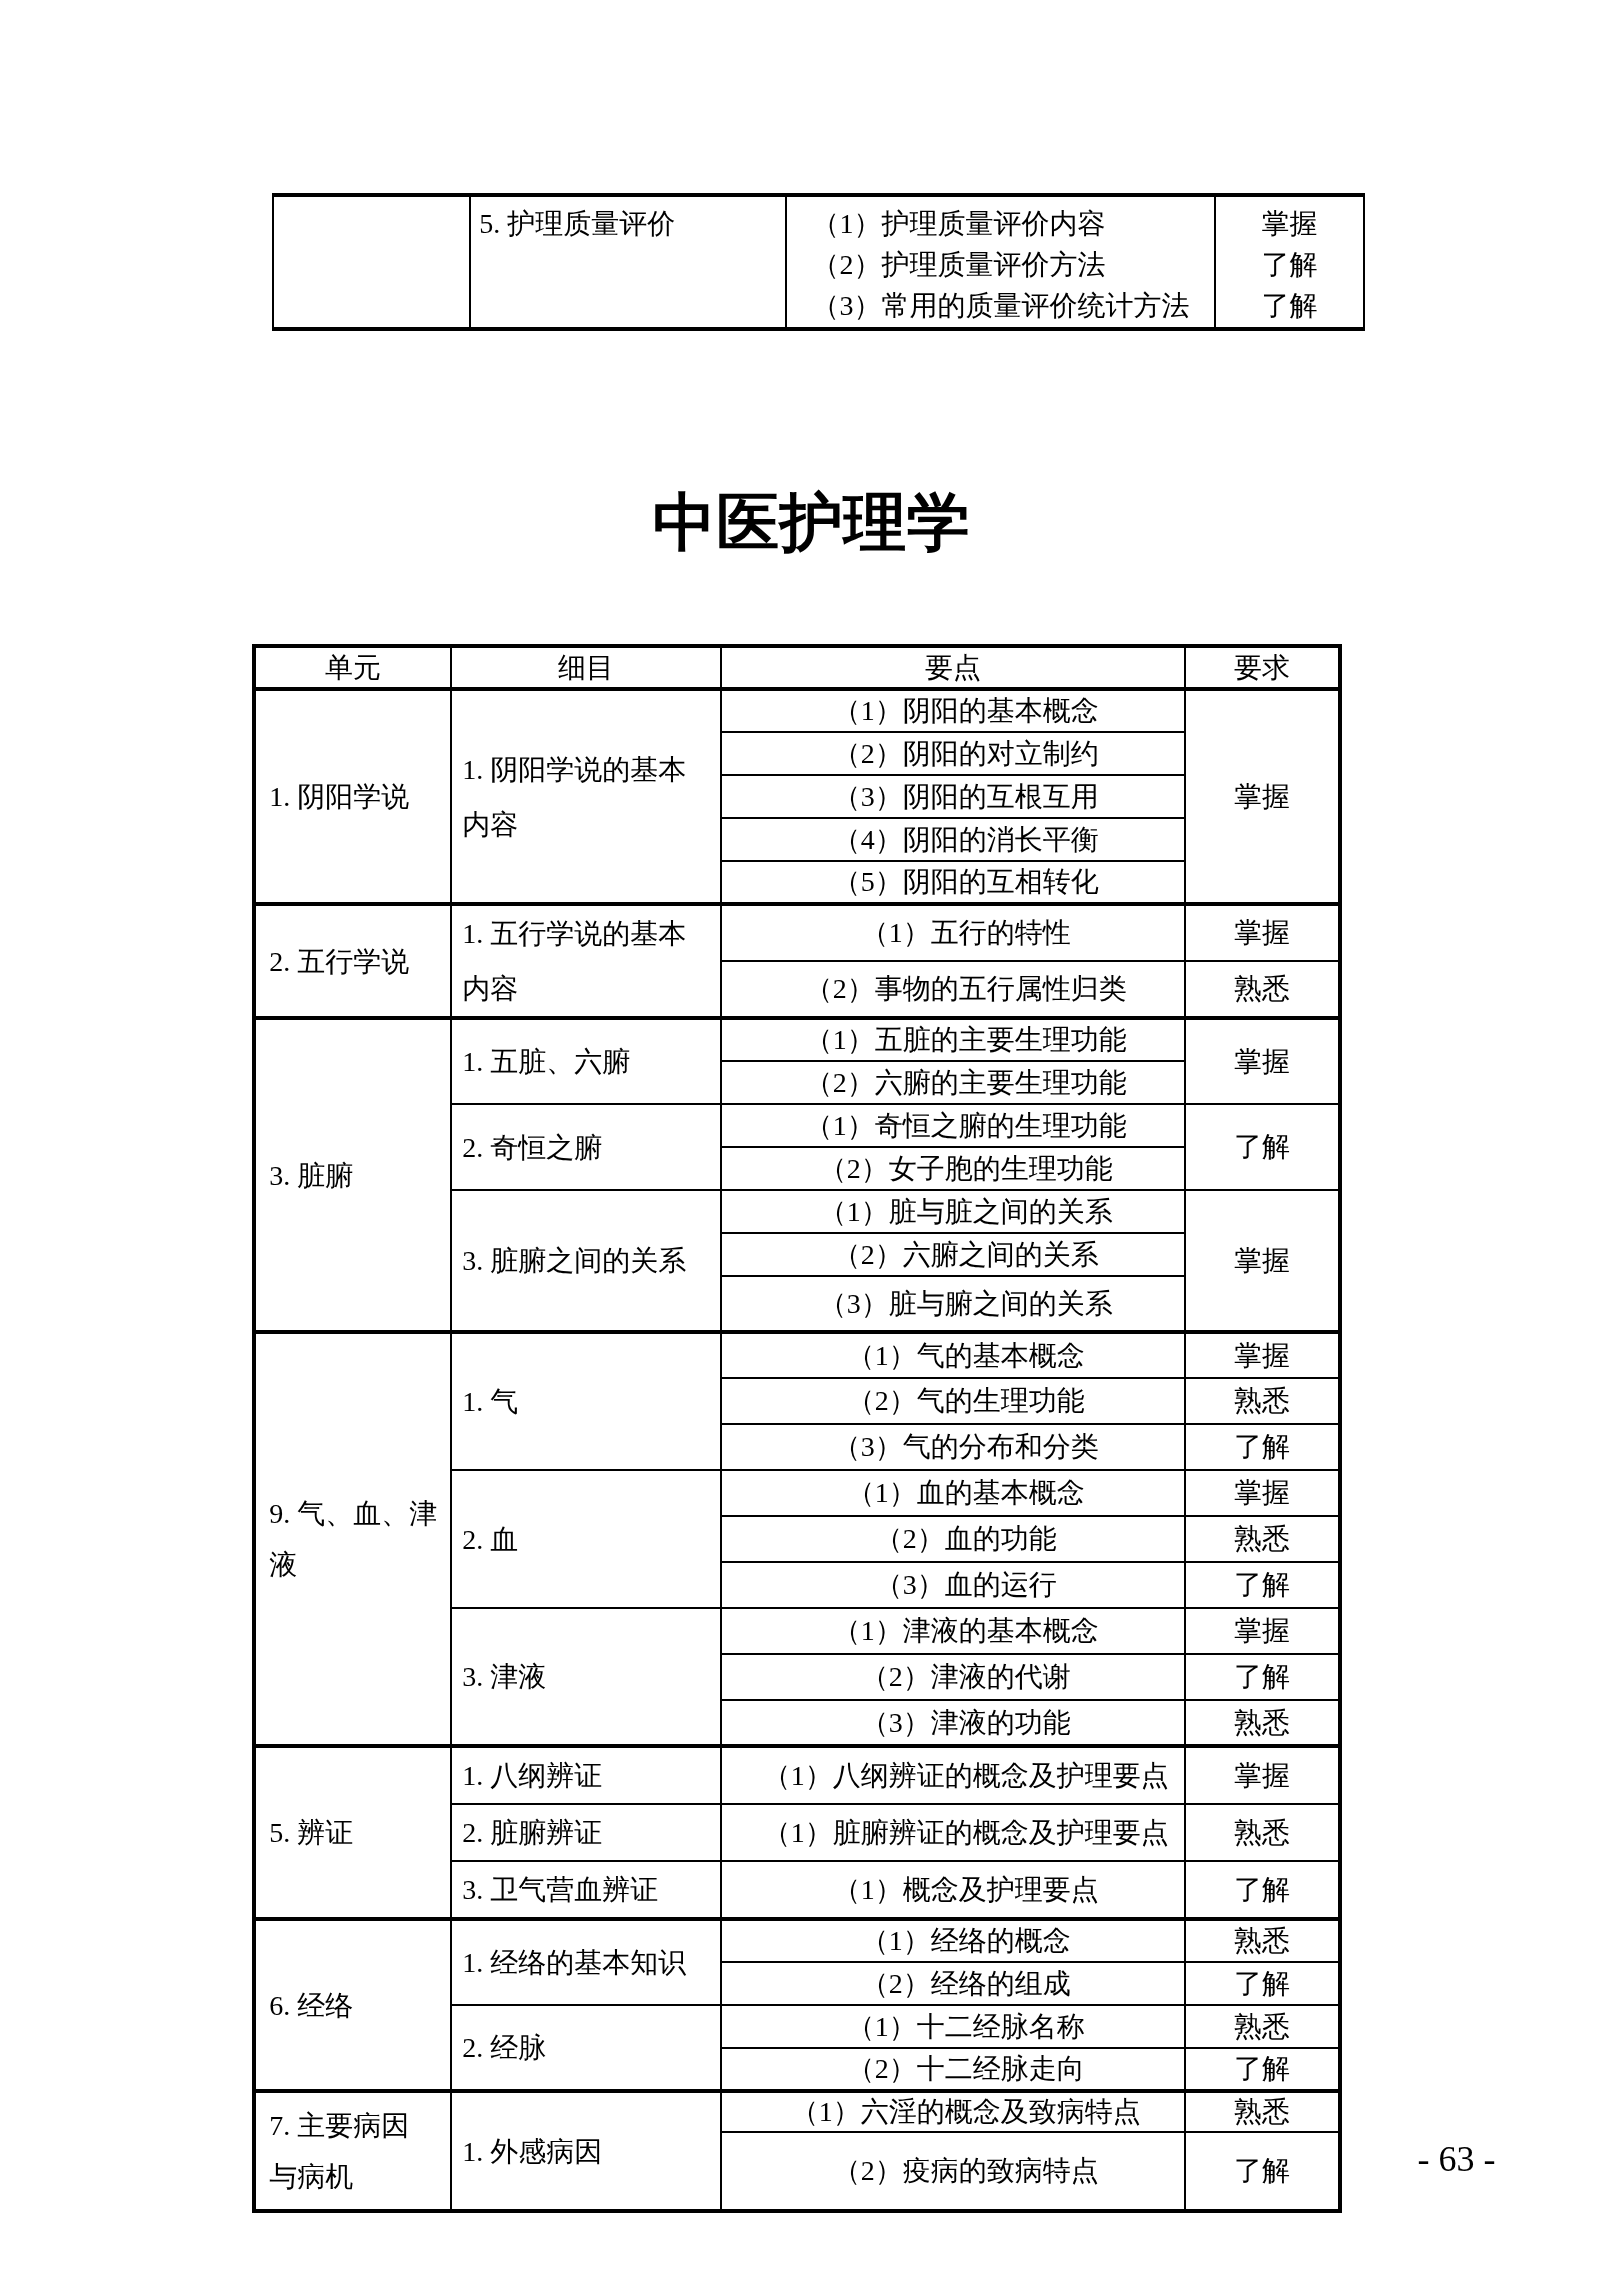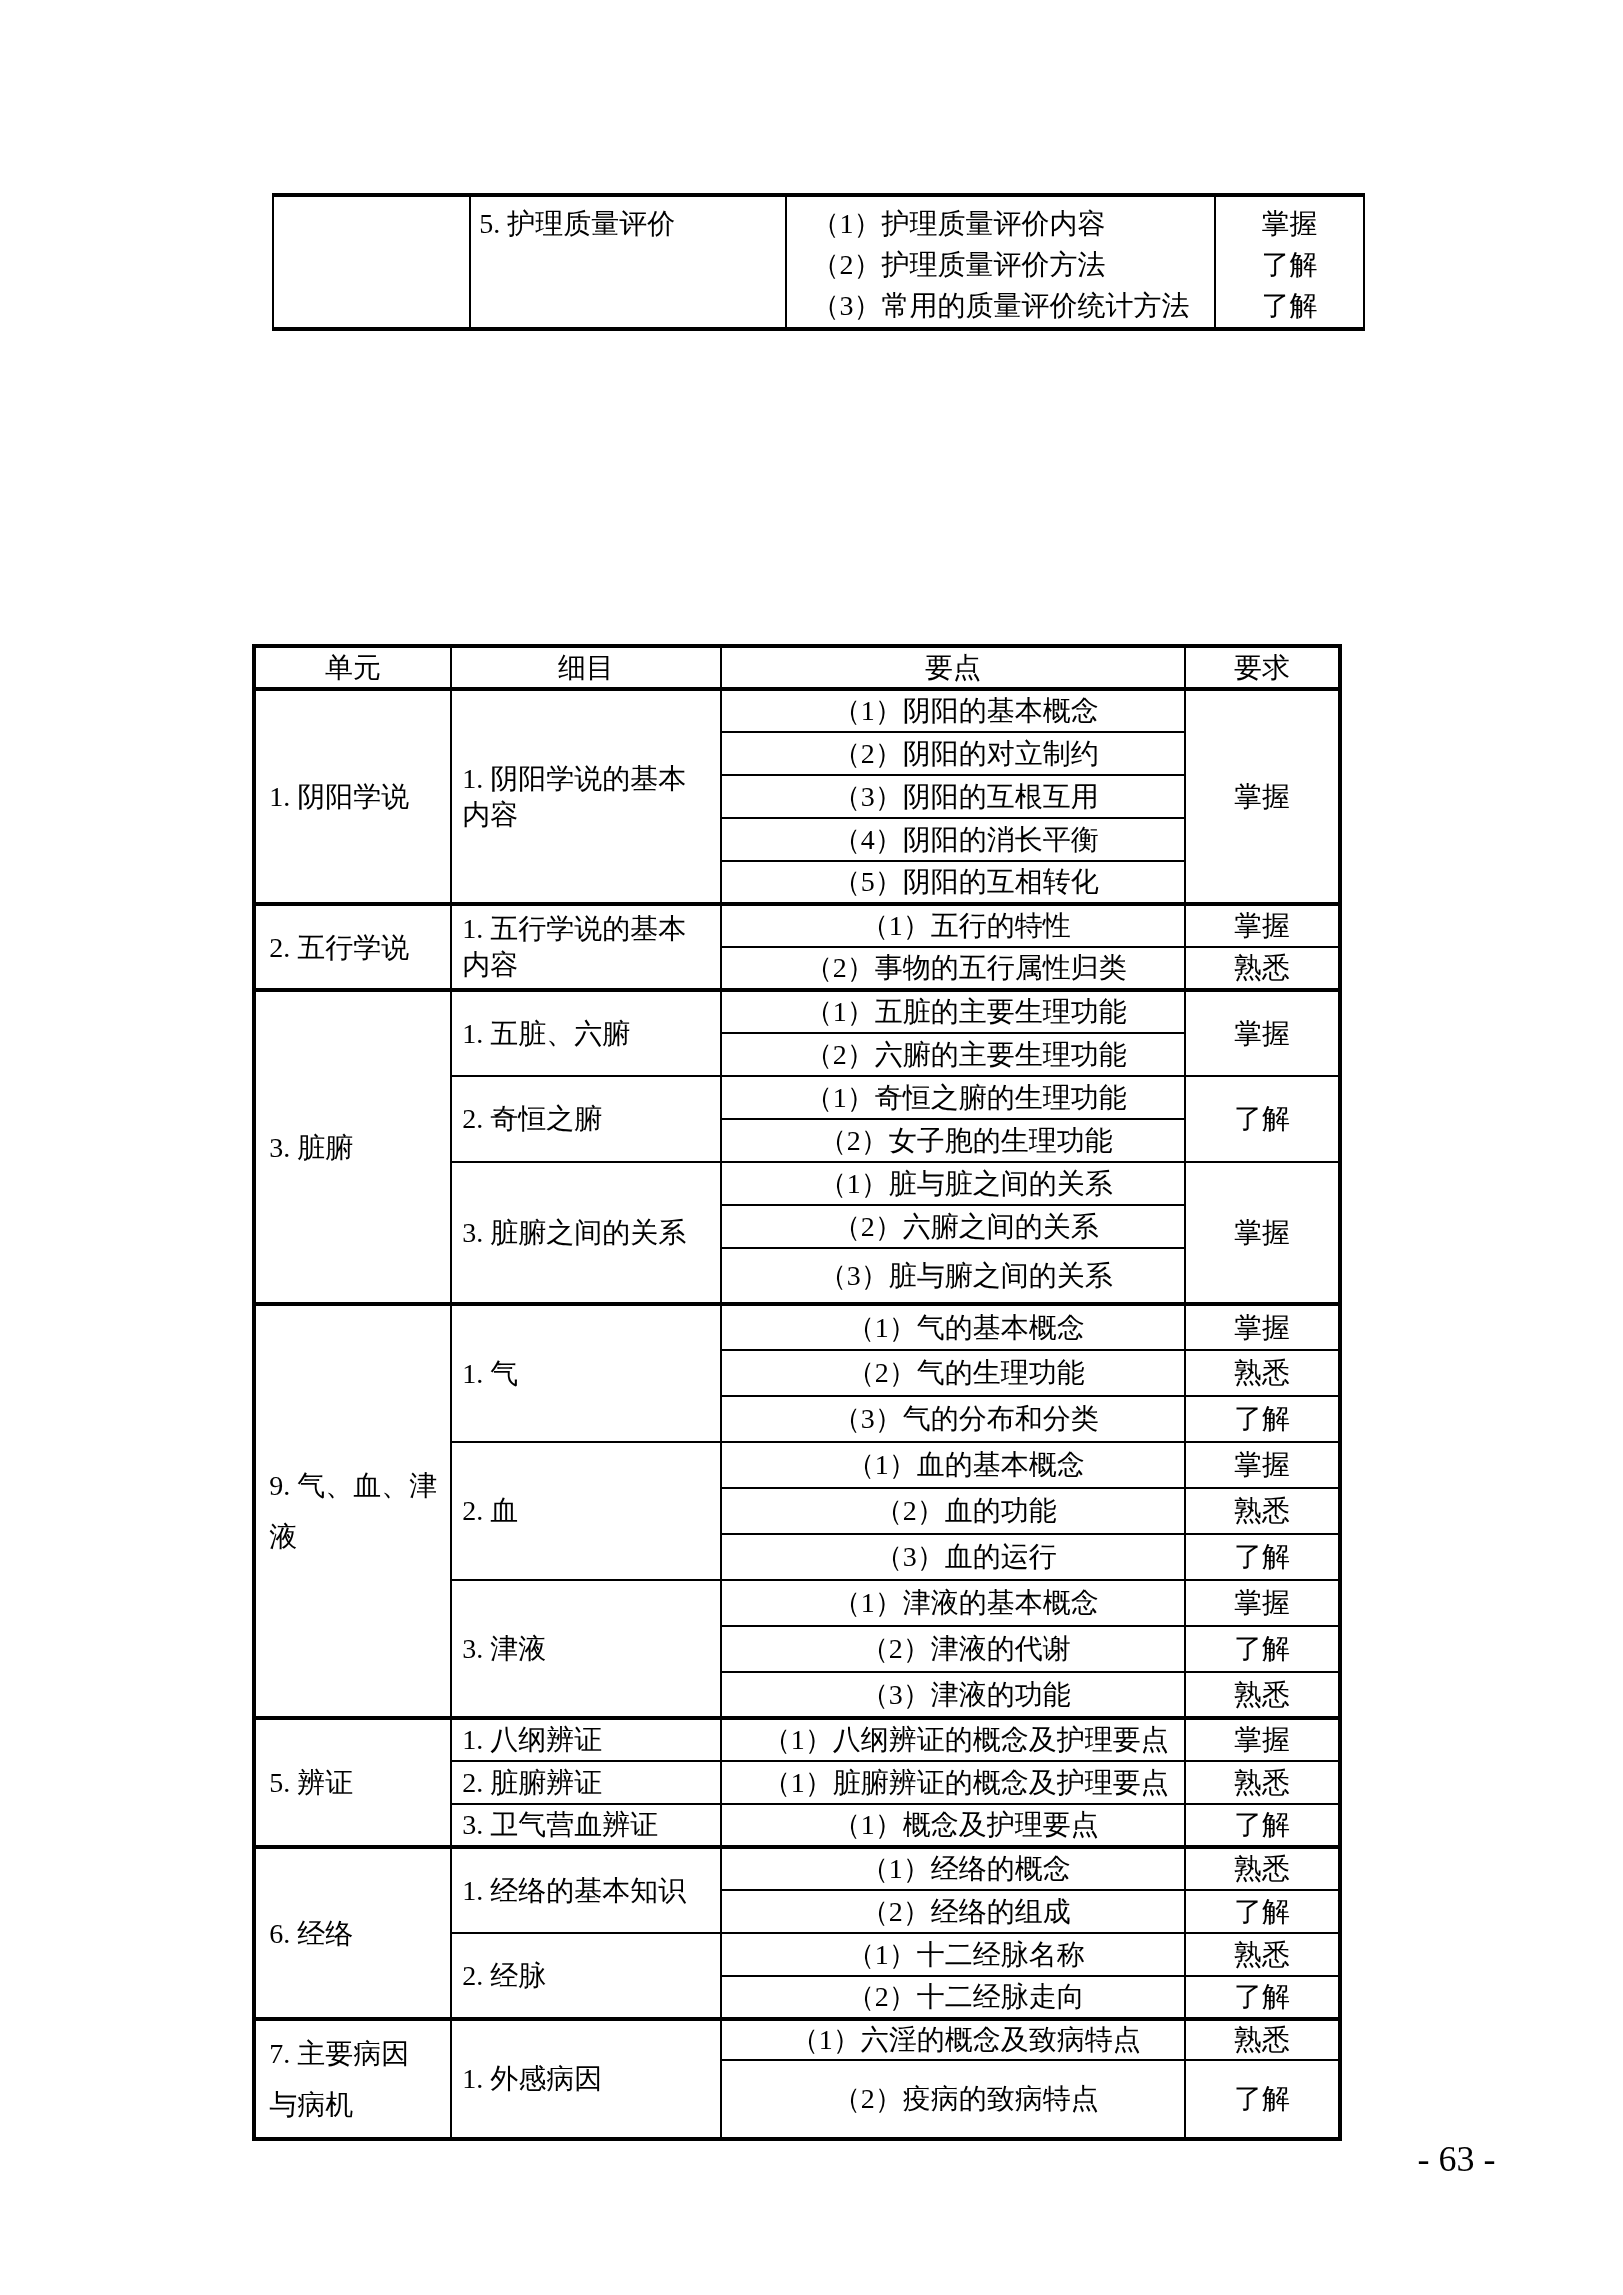--- a/index.html
+++ b/index.html
@@ -43,21 +43,21 @@
     margin-top:48px;
   }
   table.main th,table.main td{border:2.6px solid #000;vertical-align:middle;}
   table.main th{text-align:center;border-bottom:4.1px solid #000;}
   tr.rh{height:43px;}
   tr.rh89{height:46px;}
   tr.rh110{height:56px;}
   tr.rh81{height:41px;}
   tr.rh155{height:79px;}
   td.unit{padding-left:13.3px;white-space:pre-line;line-height:51px;}
-  td.item{padding:0 23px 0 10.2px;white-space:pre-line;line-height:36px;}
+  td.item{padding:0 23px 0 10.2px;white-space:pre-line;line-height:55px;}
   td.point{padding-left:25.6px;text-align:center;}
   td.req{text-align:center;}
   .sec{border-top:4.1px solid #000 !important;}
 
   
   .page-number{
     position:absolute;top:2138px;left:1380px;width:153px;
     text-align:center;font-size:36px;line-height:1.2;color:#000;
   }
 </style>
@@ -84,20 +84,21 @@
       </td>
       <td class="t-reqs">
         <div>掌握</div>
         <div>了解</div>
         <div>了解</div>
       </td>
     </tr>
   </tbody>
     </table>
 
+  <div class="doc-title">中医护理学</div>
 
   <table class="main">
     <colgroup>
         <col style="width:197px">
         <col style="width:270px">
         <col style="width:464px">
         <col style="width:155px">
 
     </colgroup>
       <tbody>

